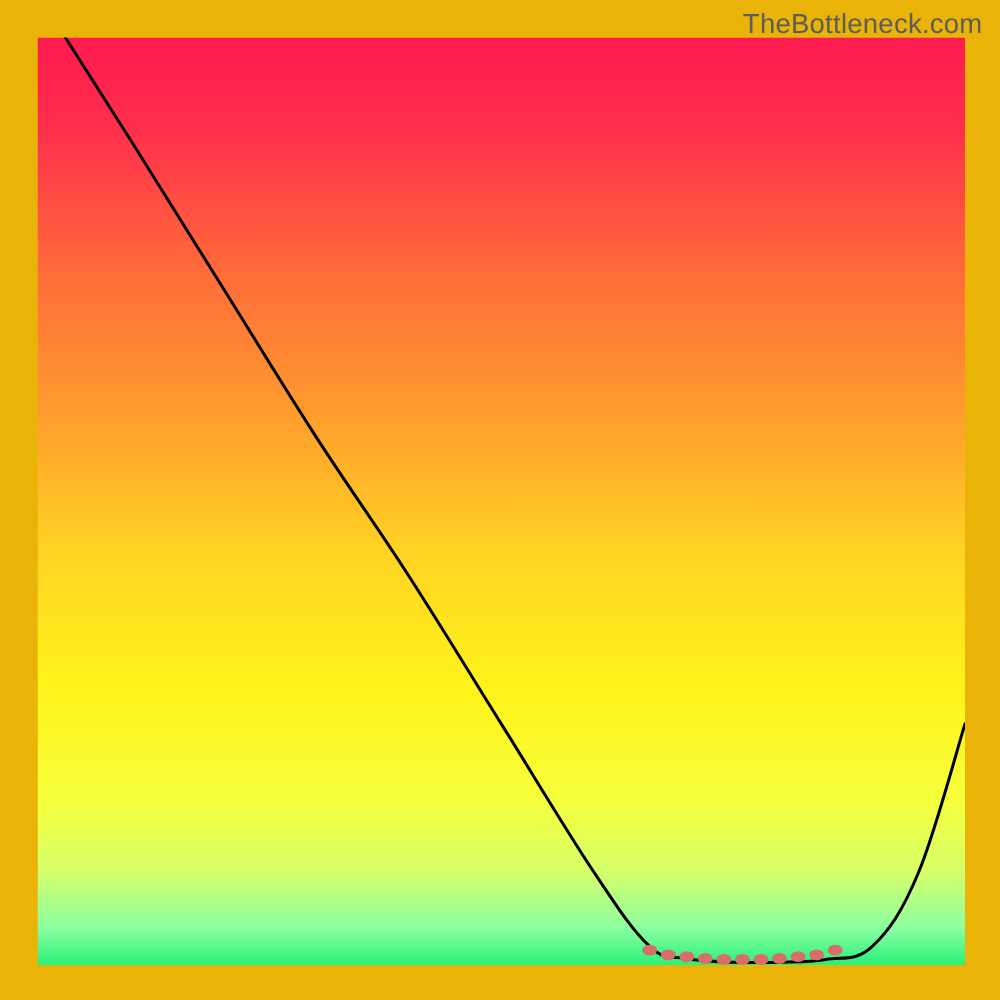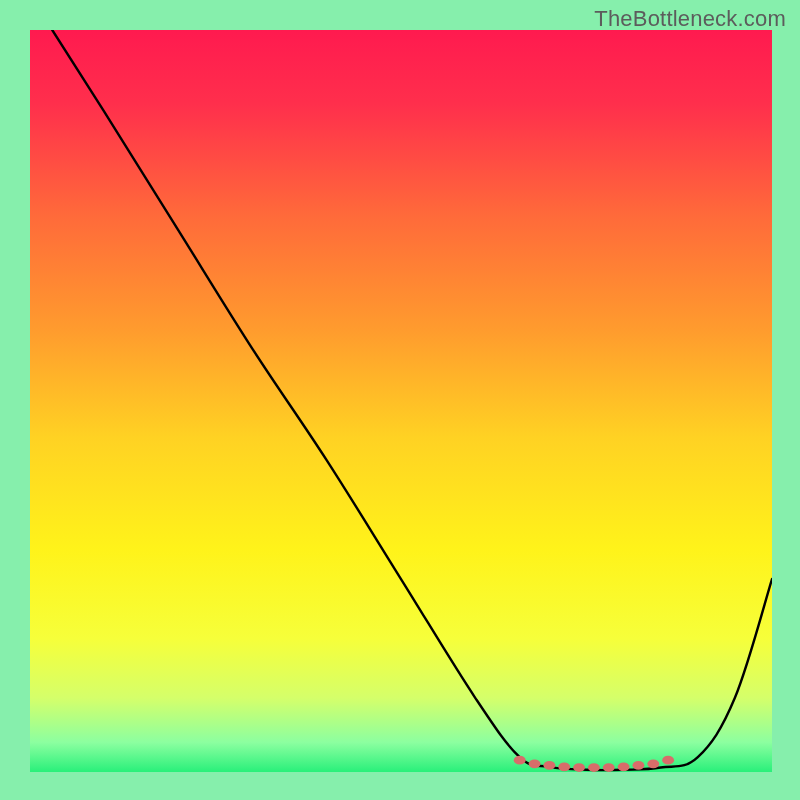--- a/index.html
+++ b/index.html
@@ -1,21 +1,21 @@
 <!DOCTYPE html>
 <html><head>
 <meta charset="utf-8">
 <style>
   * { margin: 0; padding: 0; box-sizing: border-box; }
   html, body { width: 800px; height: 800px; overflow: hidden; background: #000; }
   .stage {
     position: relative;
     width: 800px;
     height: 800px;
-    background: #86efac;
+    background: #eab308;
   }
   .watermark {
     position: absolute;
     top: 6px;
     right: 14px;
     font-family: Arial, Helvetica, sans-serif;
     font-size: 22px;
     color: #5c5c5c;
     letter-spacing: 0.2px;
   }

